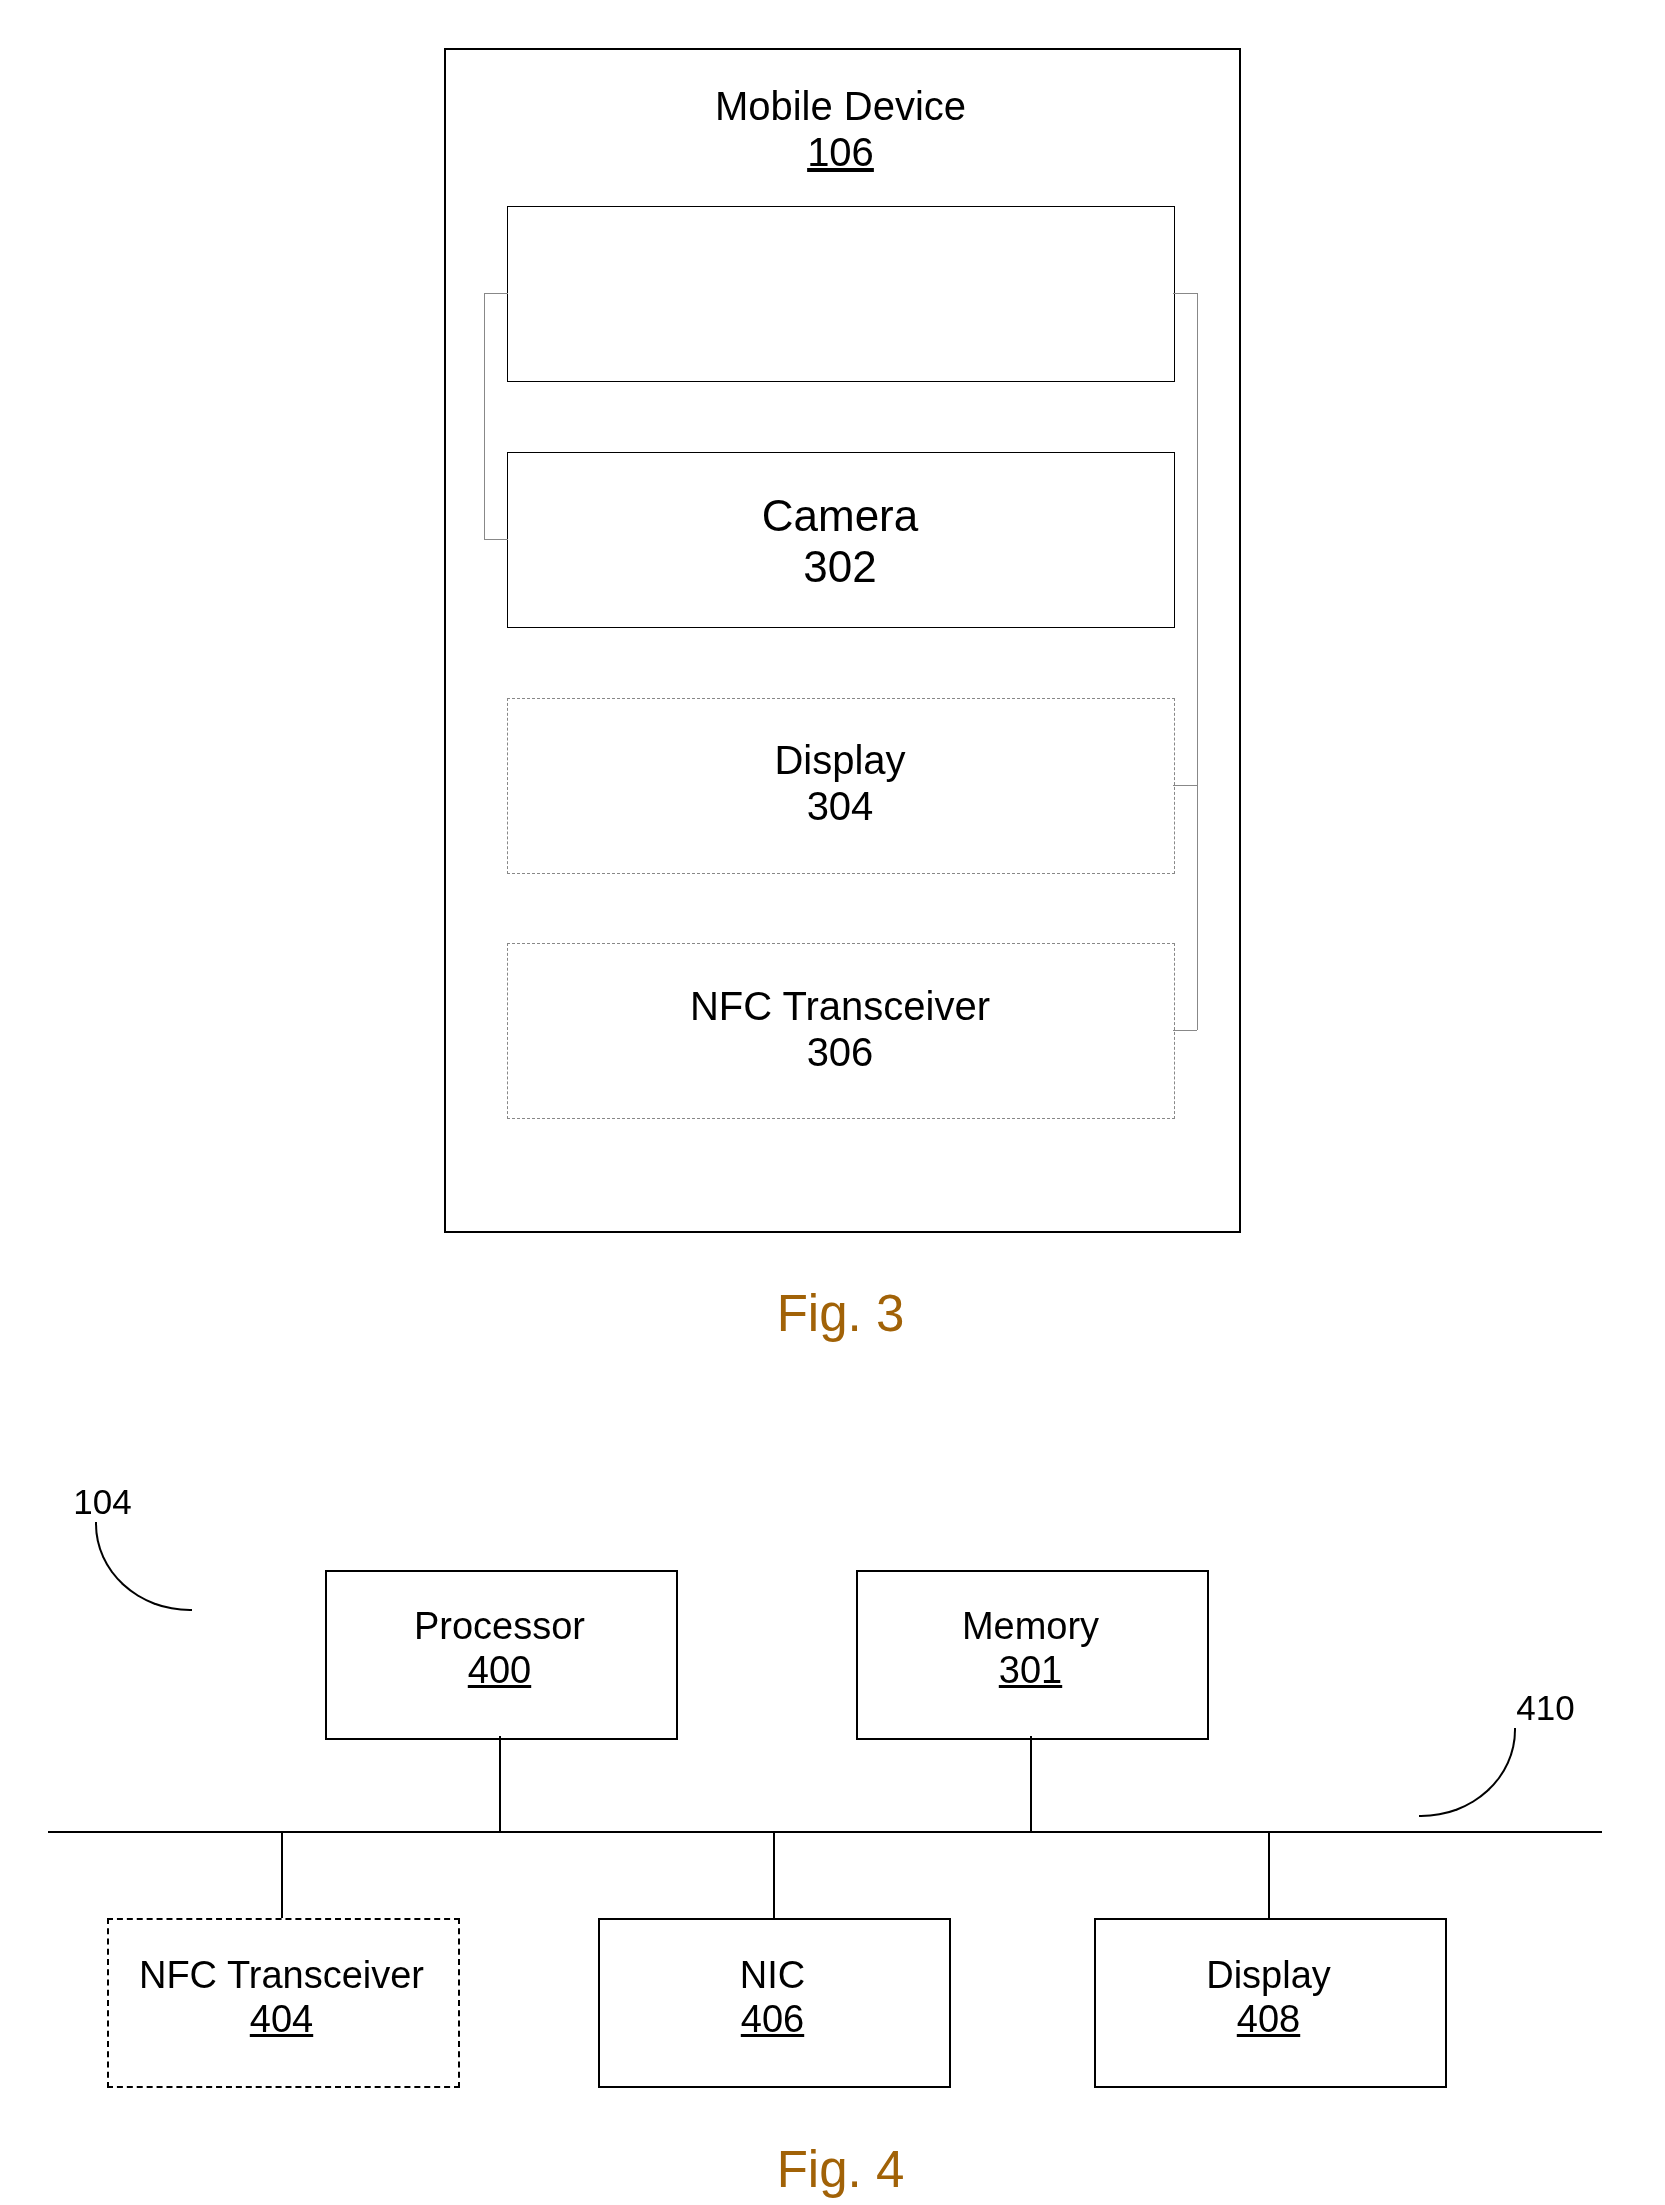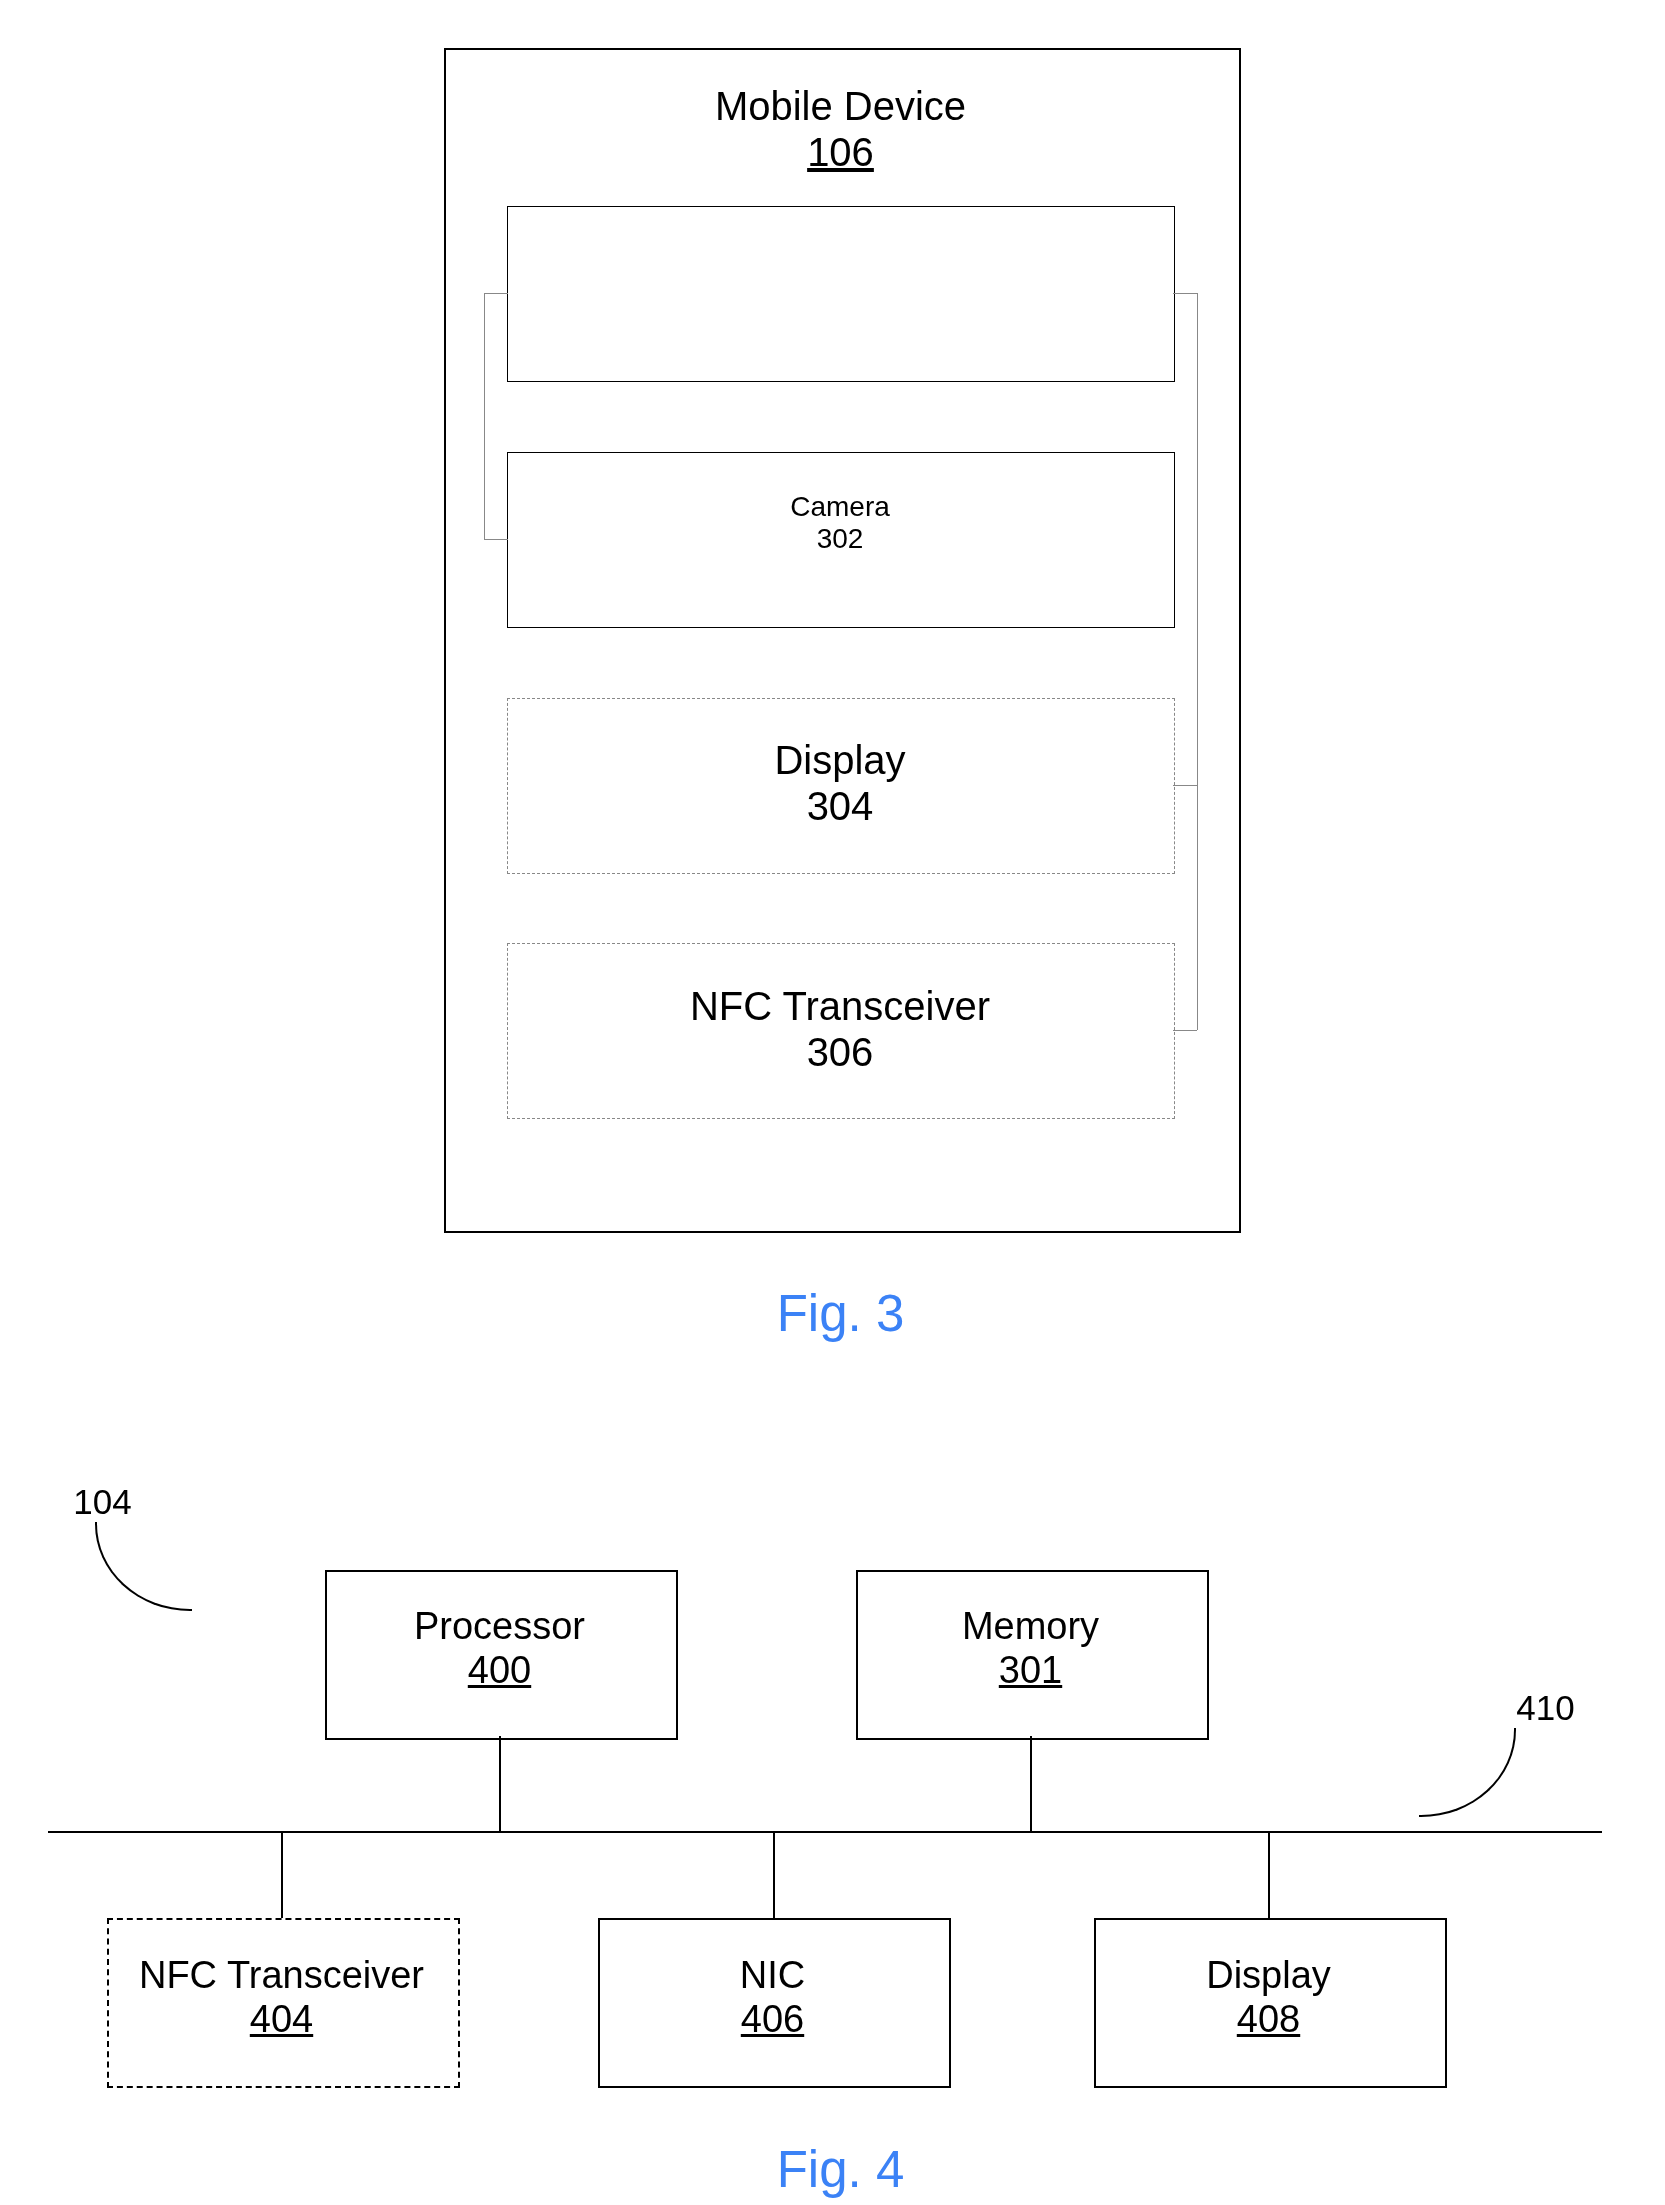--- a/index.html
+++ b/index.html
@@ -35,21 +35,21 @@
     text-align: center;
     color: #000;
     line-height: 1.15;
   }
   .ref-num {
     text-decoration: underline;
   }
   .fig-caption {
     font-size: 51px;
     text-align: center;
-    color: #3b82f6;
+    color: #a16207;
   }
   .curve-104 {
     position: absolute;
     width: 95px;
     height: 87px;
     border: 2.4px solid #000;
     border-right: none;
     border-top: none;
     border-bottom-left-radius: 95px 87px;
     background: transparent;
@@ -93,21 +93,21 @@
   <div class="abs box-solid" style="left:444px; top:48px; width:793px; height:1181px;"></div>
 
   <div class="abs label-block" style="left:444px; top:83px; width:793px; font-size:40px;">
     <span>Mobile Device</span><br>
     <span class="ref-num">106</span>
   </div>
 
   <div class="abs thin-solid" style="left:507px; top:206px; width:666px; height:174px;"></div>
 
   <div class="abs thin-solid" style="left:507px; top:452px; width:666px; height:174px;"></div>
-  <div class="abs label-block" style="left:507px; top:491px; width:666px; font-size:28px;">
+  <div class="abs label-block" style="left:507px; top:491px; width:666px; font-size:44px;">
     <span>Camera</span><br>
     <span>302</span>
   </div>
 
   <div class="abs thin-dashed" style="left:507px; top:698px; width:666px; height:174px;"></div>
   <div class="abs label-block" style="left:507px; top:737px; width:666px; font-size:40px;">
     <span>Display</span><br>
     <span>304</span>
   </div>
 

